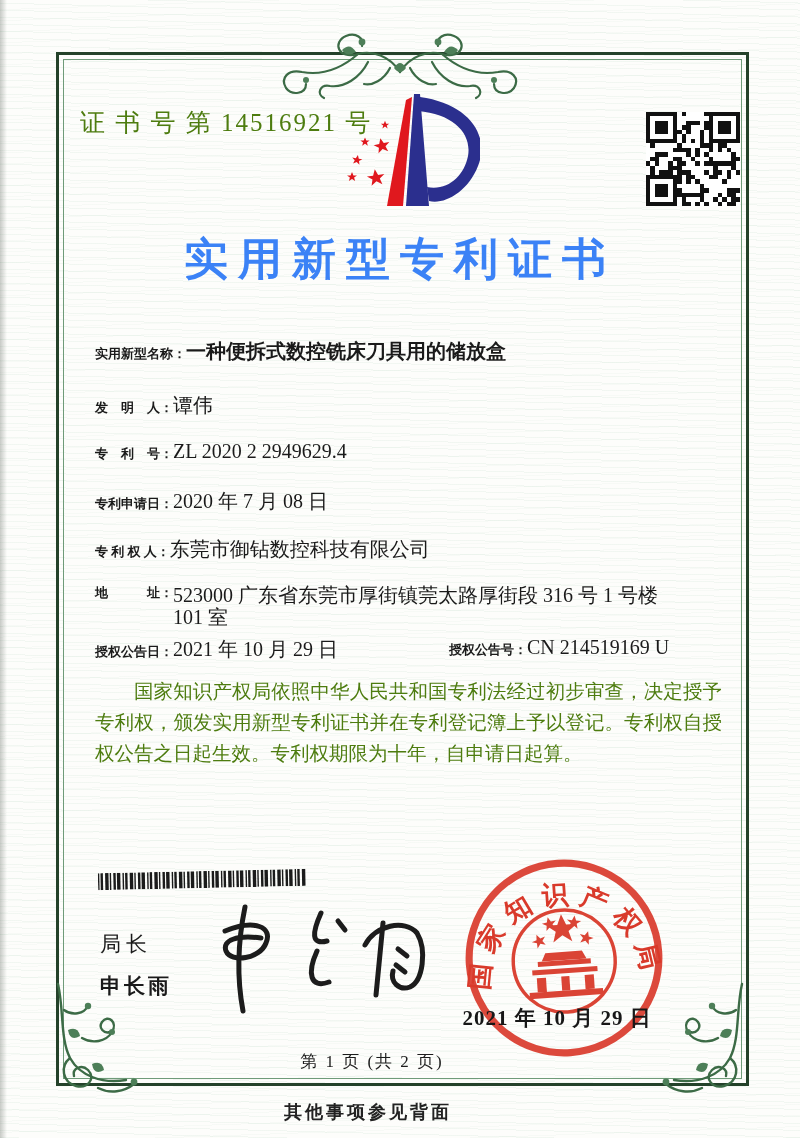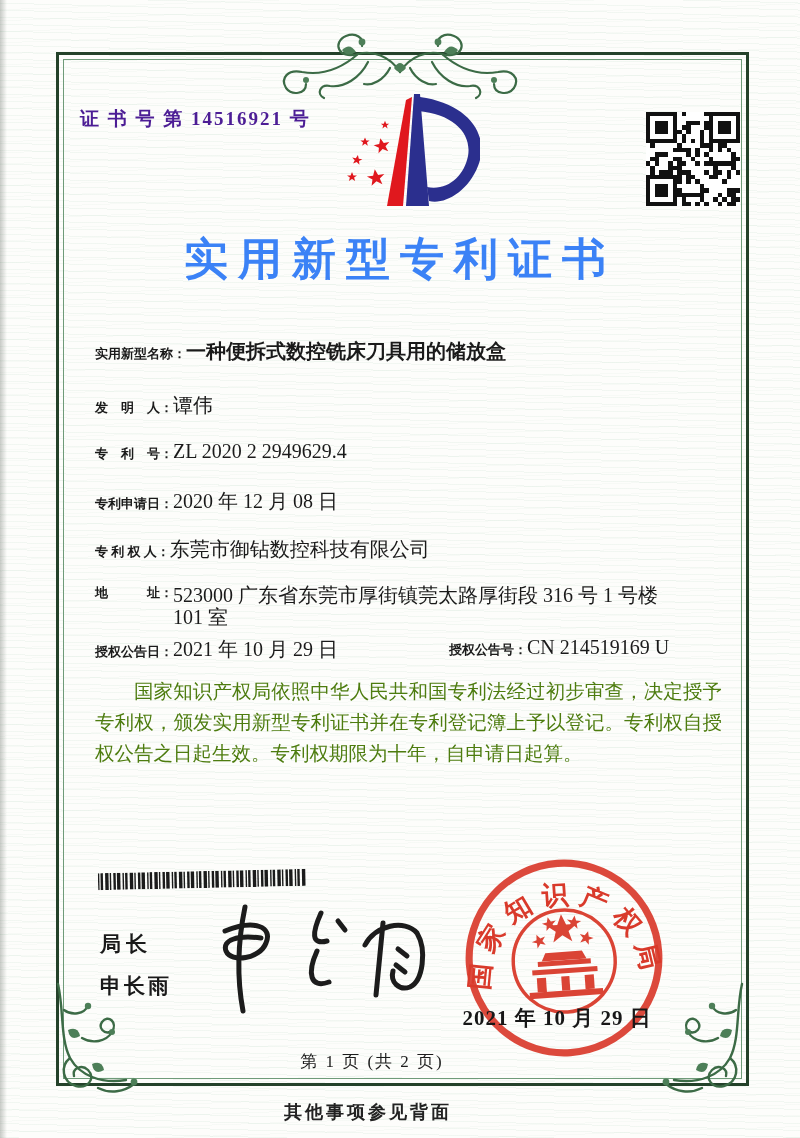--- a/index.html
+++ b/index.html
@@ -32,21 +32,21 @@
     position:absolute; left:63px; top:59px; width:679px; height:1020px;
     border:1px solid #6f9b79;
   }
   .ornament-top { position:absolute; left:272px; top:28px; width:256px; height:76px; }
   .flourish { position:absolute; width:96px; height:118px; }
   .flourish.bl { left:48px; top:980px; }
   .flourish.br { left:656px; top:980px; transform:scaleX(-1); }
 
   .cert-no {
     position:absolute; left:80px; top:106px;
-    font-size:19px; font-weight:700; letter-spacing:2px; color:#4c1d95;
+    font-size:25px; font-weight:400; letter-spacing:2px; color:#4d7c0f;
   }
   .logo { position:absolute; left:332px; top:84px; width:148px; height:134px; }
   .qr {
     position:absolute; left:646px; top:112px; width:94px; height:94px;
     background:#fff;
   }
   .qr svg { width:100%; height:100%; }
 
   .doc-title {
     position:absolute; left:0; right:0; top:230px;
@@ -64,21 +64,21 @@
 
   .paras {
     position:absolute; left:95px; top:676px; width:627px;
     font-size:19.5px; line-height:31px; text-align:justify; color:#4d7c0f;
   }
   .paras p { text-indent:2em; }
 
   .barcode { position:absolute; left:98px; top:871px; width:210px; height:17px; transform:rotate(-1.2deg); }
   .barcode svg { width:100%; height:100%; }
 
-  .signer-title { position:absolute; left:100px; top:930px; font-size:21px; font-weight:700; letter-spacing:5px; }
+  .signer-title { position:absolute; left:100px; top:930px; font-size:21px; font-weight:400; letter-spacing:5px; }
   .signer-name  { position:absolute; left:100px; top:972px; font-size:21px; font-weight:700; letter-spacing:3px; }
   .signature { position:absolute; left:205px; top:893px; width:245px; height:128px; }
 
   .seal { position:absolute; left:462px; top:856px; width:204px; height:200px; }
   .seal-graphic { position:absolute; inset:0; transform:rotate(-4deg); }
   .seal-date {
     position:absolute; left:-14px; right:0; top:148px; text-align:center;
     font-size:21px; font-weight:700; color:#171717; white-space:nowrap; letter-spacing:1px;
   }
 
@@ -309,21 +309,21 @@
   <div class="field-row" style="top:338px">
     <span class="field-label">实用新型名称：</span><span class="field-value strong">一种便拆式数控铣床刀具用的储放盒</span>
   </div>
   <div class="field-row" style="top:392px">
     <span class="field-label">发　明　人：</span><span class="field-value">谭伟</span>
   </div>
   <div class="field-row" style="top:440px">
     <span class="field-label">专　利　号：</span><span class="field-value">ZL 2020 2 2949629.4</span>
   </div>
   <div class="field-row" style="top:488px">
-    <span class="field-label">专利申请日：</span><span class="field-value">2020 年 12 月 08 日</span>
+    <span class="field-label">专利申请日：</span><span class="field-value">2020 年 7 月 08 日</span>
   </div>
   <div class="field-row" style="top:536px">
     <span class="field-label">专 利 权 人：</span><span class="field-value">东莞市御钻数控科技有限公司</span>
   </div>
   <div class="field-row" style="top:584px">
     <span class="field-label" style="vertical-align:top">地　　　址：</span><span class="field-value wrap">523000 广东省东莞市厚街镇莞太路厚街段 316 号 1 号楼 101 室</span>
   </div>
   <div class="field-row" style="top:636px">
     <span class="field-label">授权公告日：</span><span class="field-value">2021 年 10 月 29 日</span>
     <span class="grant-no-pair">

